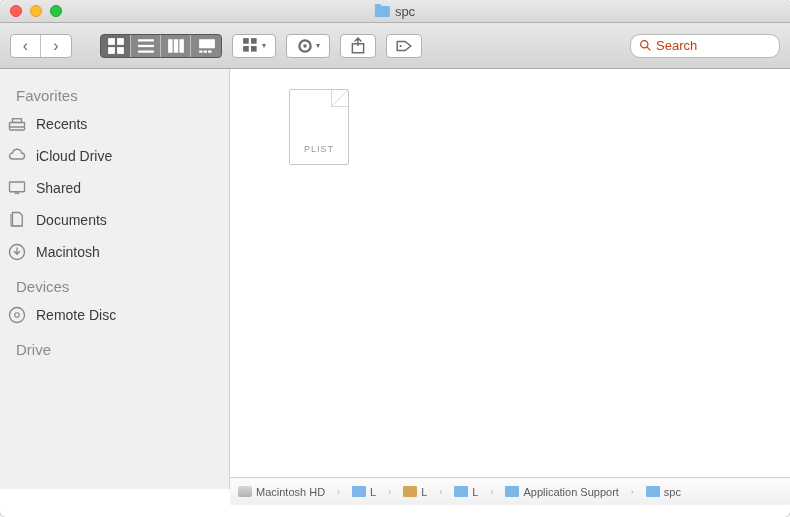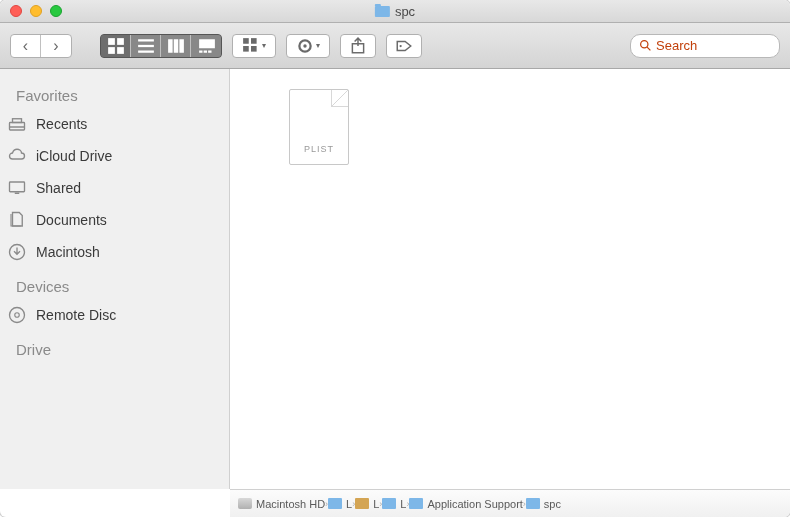--- a/index.html
+++ b/index.html
@@ -36,21 +36,21 @@
 .doc-page{width:60px;height:76px;background:#fff;border:1px solid #c8c8c8;border-radius:2px;position:relative}
 .doc-page:before{content:"";position:absolute;top:0;right:0;width:16px;height:16px;background:linear-gradient(135deg,transparent 48%,#d8d8d8 50%,#fff 52%);border-left:1px solid #d8d8d8;border-bottom:1px solid #d8d8d8}
 .plist-label{position:absolute;bottom:10px;left:50%;transform:translateX(-50%);font-size:9px;color:#999;letter-spacing:1px}
 .app-ico{width:62px;height:76px;background:#fff;border:1px solid #c8c8c8;border-radius:2px;position:relative}
 .app-ico:before{content:"";position:absolute;top:0;right:0;width:16px;height:16px;background:linear-gradient(135deg,transparent 48%,#d8d8d8 50%,#fff 52%)}
 .brush{position:absolute;left:50%;top:50%;transform:translate(-50%,-50%) rotate(35deg)}
 .brush-handle{width:4px;height:30px;background:#8b5a2b;border-radius:2px}
 .brush-tip{width:10px;height:14px;background:#d4a554;border-radius:50% 50% 40% 40%;position:absolute;top:-10px;left:-3px}
 .ruler{position:absolute;width:40px;height:6px;background:#e8d898;border:1px solid #c0b070;left:50%;top:58%;transform:translate(-50%,-50%) rotate(-20deg)}
 .file-name{font-size:13px;text-align:center;color:#2a2a2a;line-height:1.3;word-break:break-all}
-.pathbar{height:28px;background:linear-gradient(#fcfcfc,#f0f0f0);border-top:1px solid #d0d0d0;display:flex;align-items:center;padding:0 8px;font-size:11px;color:#5a5a5a;gap:0;overflow:hidden;position:absolute;bottom:0;left:230px;right:0}
+.pathbar{height:28px;background:linear-gradient(#fcfcfc,#f0f0f0);border-top:1px solid #d0d0d0;display:flex;align-items:center;padding:0 8px;font-size:11px;color:#5a5a5a;gap:12px;overflow:hidden;position:absolute;bottom:12px;left:230px;right:0}
 .pb-item{display:flex;align-items:center;gap:4px;white-space:nowrap}
 .pb-sep{color:#aaa;font-size:9px}
 .pb-ico{width:14px;height:11px;border-radius:1px;flex-shrink:0}
 .pb-ico.hd{background:linear-gradient(#d8d8d8,#b0b0b0);border-radius:2px}
 .pb-ico.fld{background:#7db7e8}
 .pb-ico.home{background:#d4a554}
 .chev{font-size:16px;line-height:1}
 svg{width:18px;height:18px}
 </style>
 </head>

